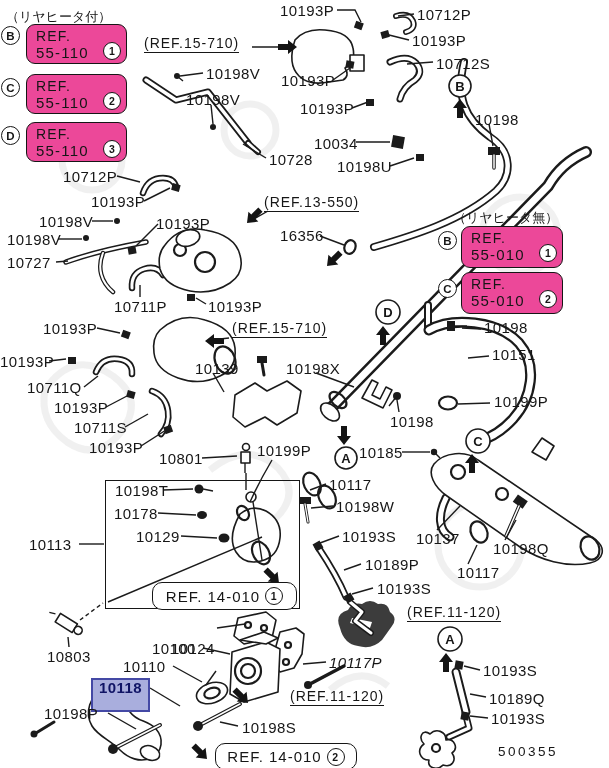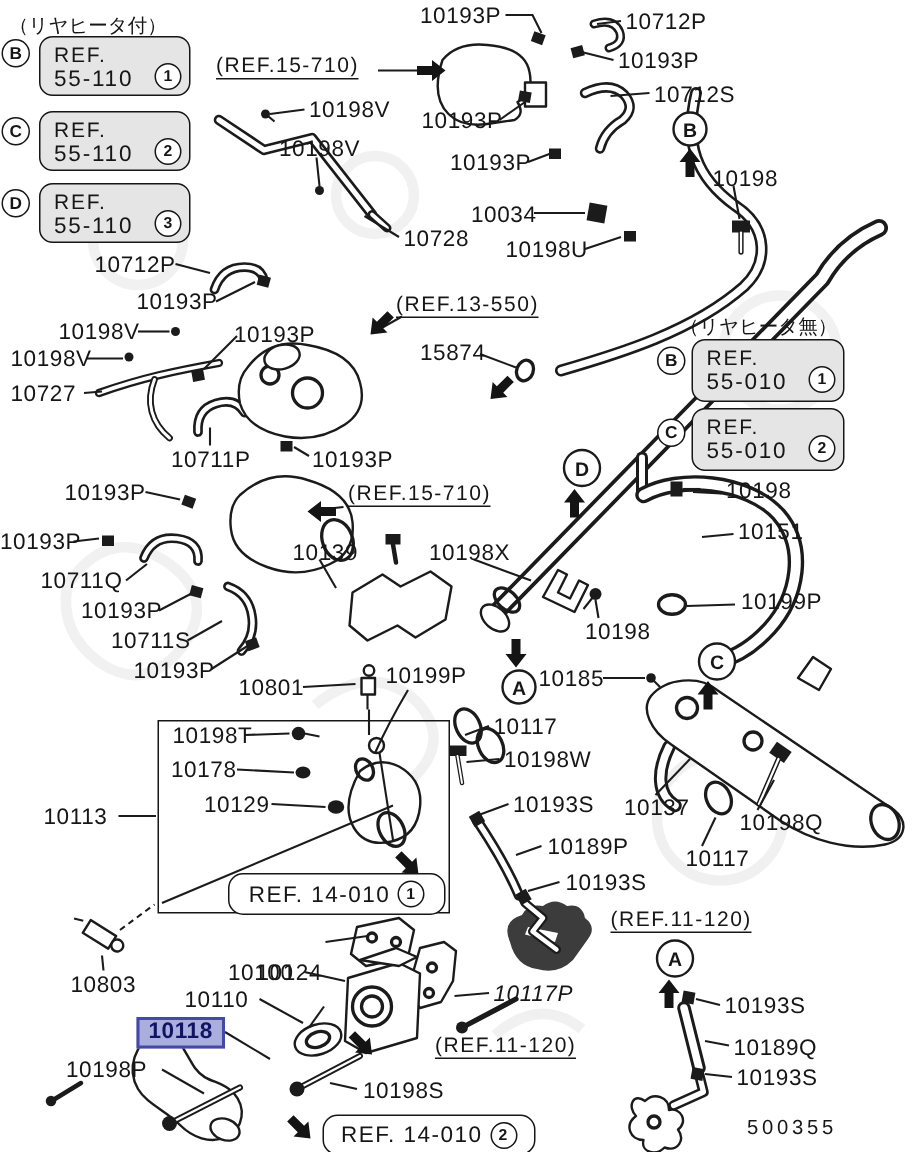--- a/index.html
+++ b/index.html
@@ -14,26 +14,26 @@
   .ld{stroke:#1b1b1b;stroke-width:1.4;fill:none;}
   .dk{fill:#1b1b1b;}
   .arw{fill:#141414;}
   .wm{stroke:#9a9a9a;fill:none;opacity:.14;stroke-width:7;}
   
   .lbl{position:absolute;font-size:15px;letter-spacing:.4px;line-height:1;white-space:nowrap;}
   .lbl.ref{font-size:14px;letter-spacing:1px;}
   .lbl.u{border-bottom:1.6px solid #161616;padding-bottom:2px;}
   .lbl.code{font-size:13.5px;letter-spacing:2.5px;}
   .lbl.hl{background:var(--hl-fill,#a9aedd);border:2px solid var(--hl-border,#4449a5);
-          color:var(--hl-text,#101465);padding:0 6px 2px 6px;font-weight:bold;}
+          color:var(--hl-text,#101465);padding:0 6px 15px 6px;font-weight:bold;}
   
   .circ{position:absolute;width:17px;height:17px;border:1.6px solid #161616;border-radius:50%;
         font-size:11.5px;font-weight:bold;display:flex;align-items:center;justify-content:center;background:#fff;}
   
-  .refbox{position:absolute;border:1.7px solid #161616;border-radius:9px;background:#e5e5e5;}
+  .refbox{position:absolute;border:1.7px solid #161616;border-radius:9px;background:#ec4899;}
   .refbox .l1{position:absolute;left:9px;top:3px;font-size:14px;letter-spacing:1.2px;}
   .refbox .l2{position:absolute;left:9px;top:19px;font-size:15px;letter-spacing:1.2px;}
   .refbox .num{left:auto;right:5px;top:17px;width:16px;height:16px;font-size:10.5px;border-width:1.5px;}
   .panel-title{position:absolute;font-size:13px;white-space:nowrap;}
   
   .codebox{position:absolute;border:1.7px solid #161616;border-radius:10px;background:#fff;
            display:flex;align-items:center;justify-content:center;gap:5px;font-size:15px;letter-spacing:1px;}
   .codebox .num{position:static;width:16px;height:16px;font-size:10.5px;border-width:1.5px;flex:0 0 auto;}
   
   .partbox{position:absolute;border:1.7px solid #161616;background:transparent;}
@@ -389,21 +389,21 @@
       <div class="lbl" style="left: 300px; top: 101px;">10193P</div>
       <div class="lbl" style="left: 475px; top: 112px;">10198</div>
       <div class="lbl" style="left: 314px; top: 136px;">10034</div>
       <div class="lbl" style="left: 269px; top: 152px;">10728</div>
       <div class="lbl" style="left: 337px; top: 159px;">10198U</div>
       <div class="lbl" style="left: 63px; top: 169px;">10712P</div>
       <div class="lbl" style="left: 91px; top: 194px;">10193P</div>
       <div class="lbl ref u" style="left: 264px; top: 195px;">(REF.13-550)</div>
       <div class="lbl" style="left: 39px; top: 214px;">10198V</div>
       <div class="lbl" style="left: 156px; top: 216px;">10193P</div>
-      <div class="lbl" style="left: 280px; top: 228px;">15874</div>
+      <div class="lbl" style="left: 280px; top: 228px;">16356</div>
       <div class="lbl" style="left: 7px; top: 232px;">10198V</div>
       <div class="lbl" style="left: 7px; top: 255px;">10727</div>
       <div class="lbl" style="left: 114px; top: 299px;">10711P</div>
       <div class="lbl" style="left: 208px; top: 299px;">10193P</div>
       <div class="lbl" style="left: 484px; top: 320px;">10198</div>
       <div class="lbl" style="left: 43px; top: 321px;">10193P</div>
       <div class="lbl ref u" style="left: 232px; top: 321px;">(REF.15-710)</div>
       <div class="lbl" style="left: 492px; top: 347px;">10151</div>
       <div class="lbl" style="left: 0px; top: 354px;">10193P</div>
       <div class="lbl" style="left: 195px; top: 361px;">10139</div>

